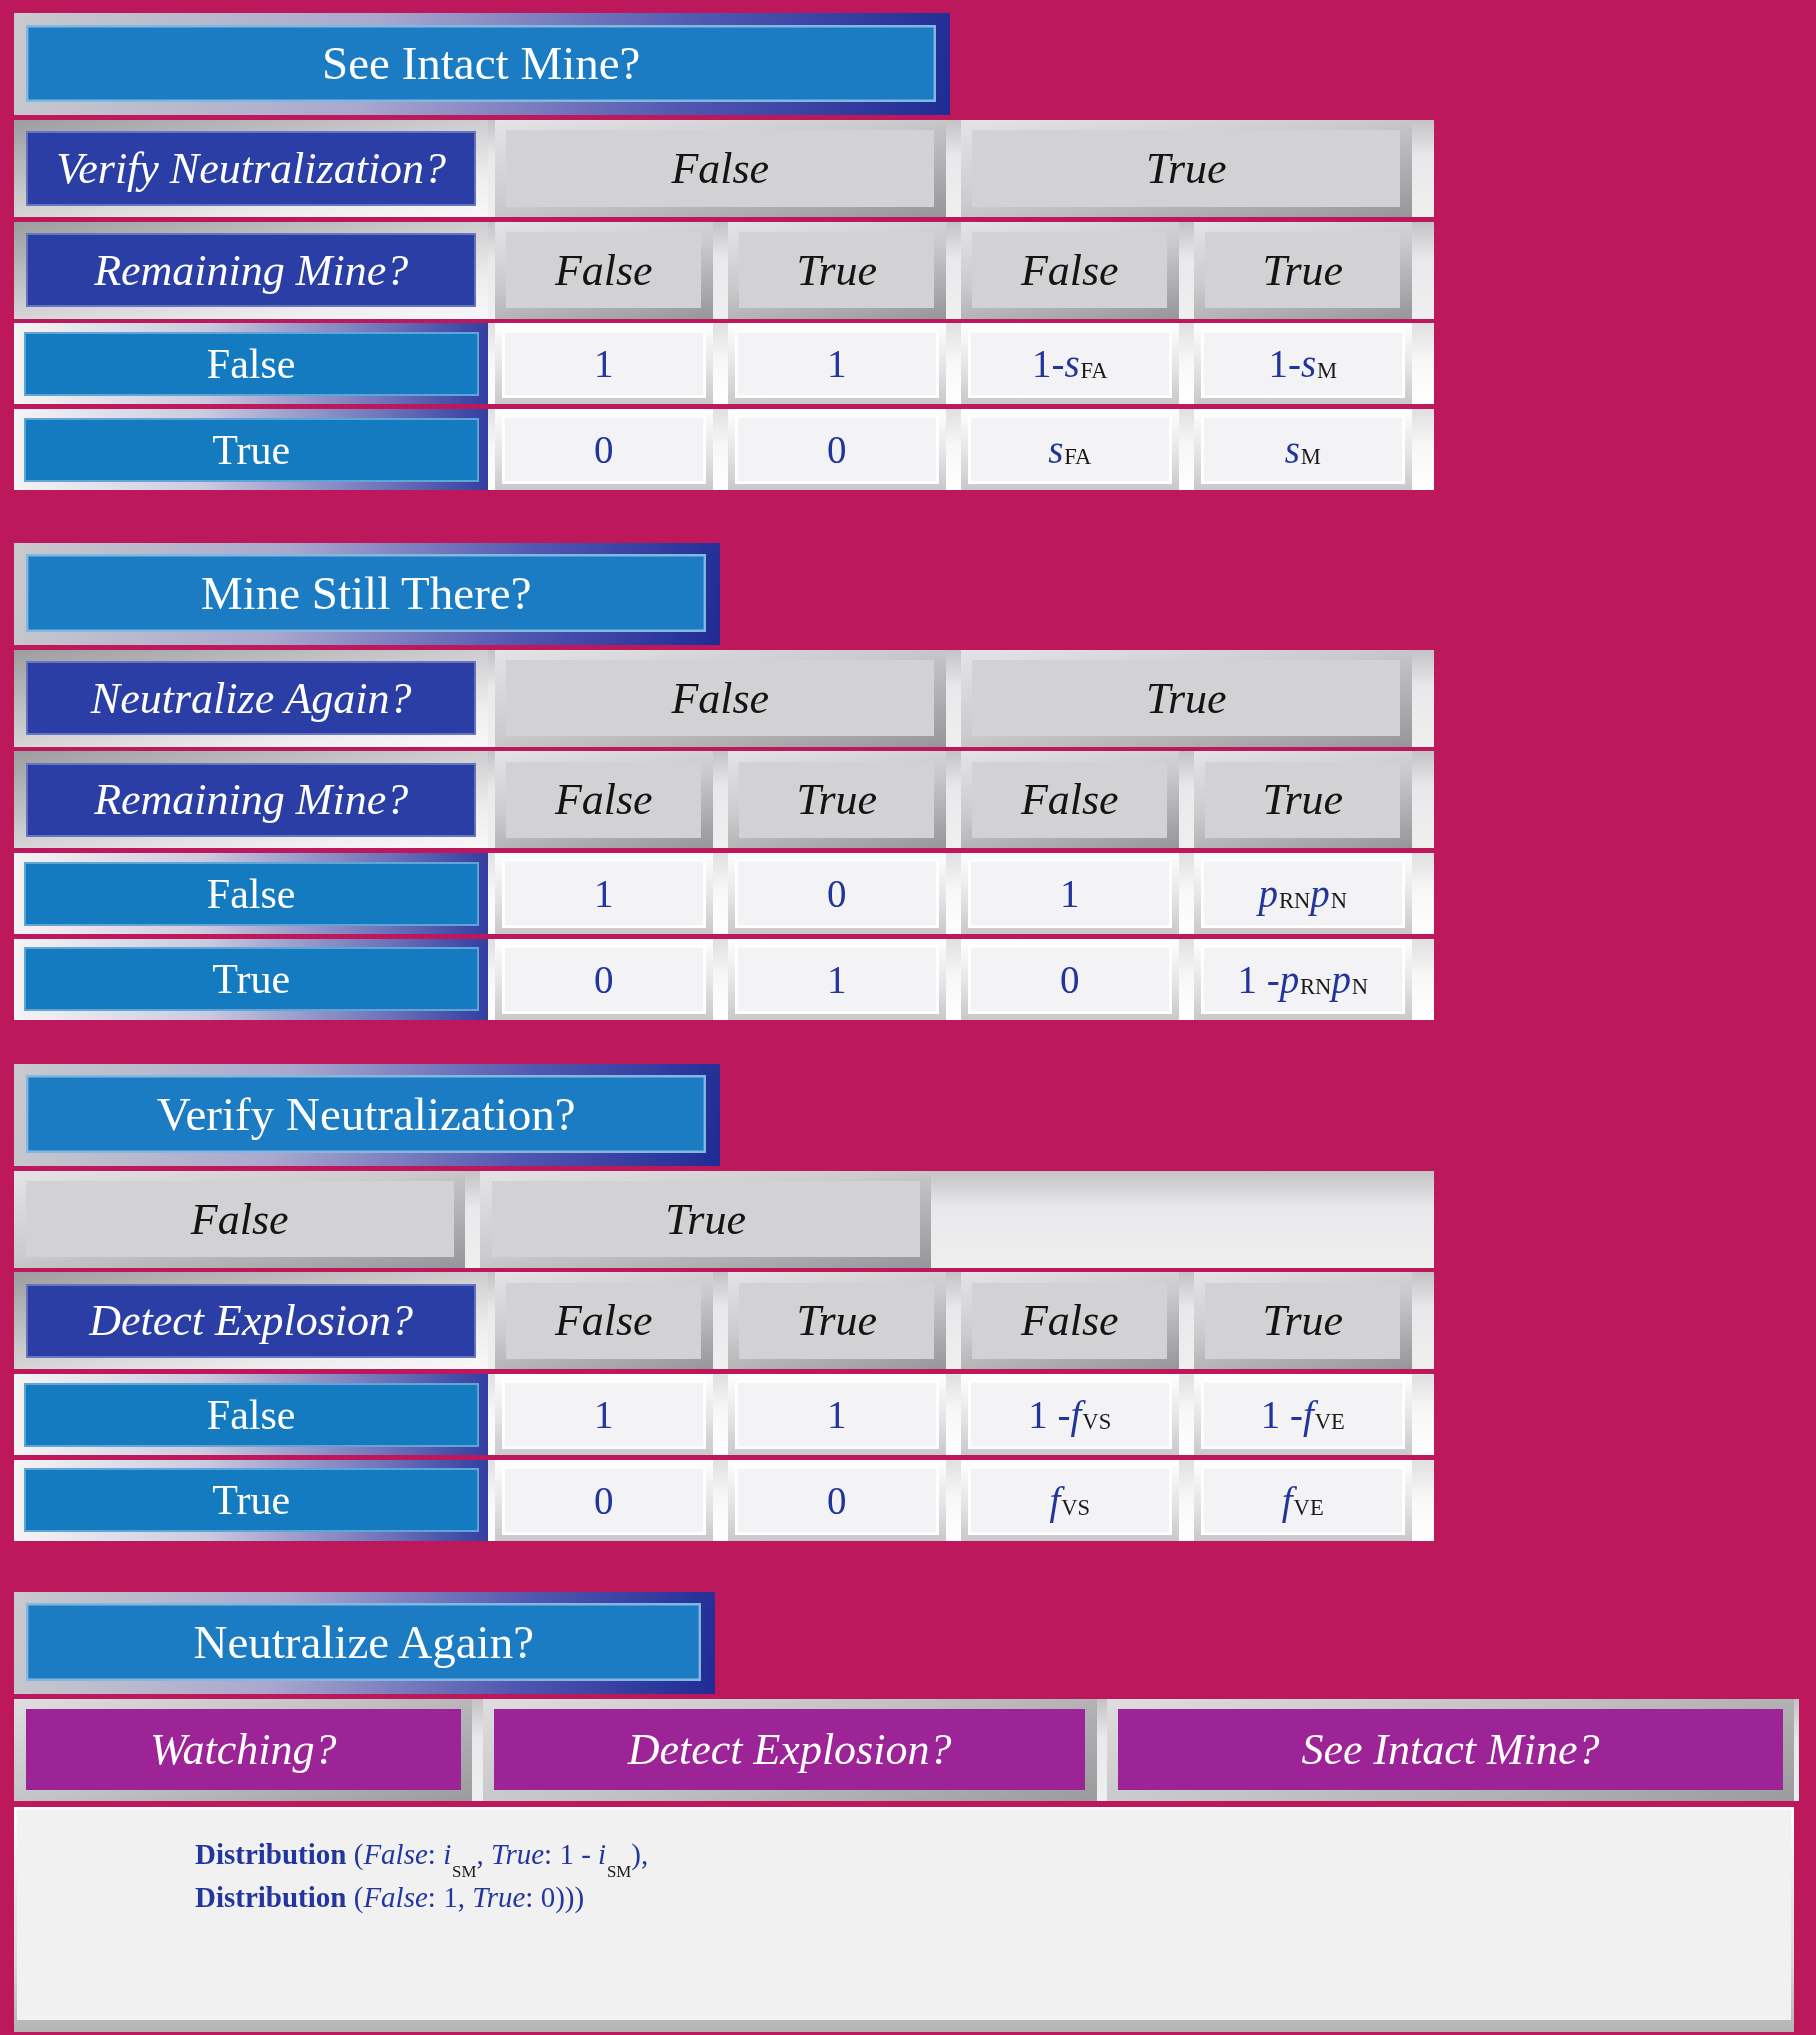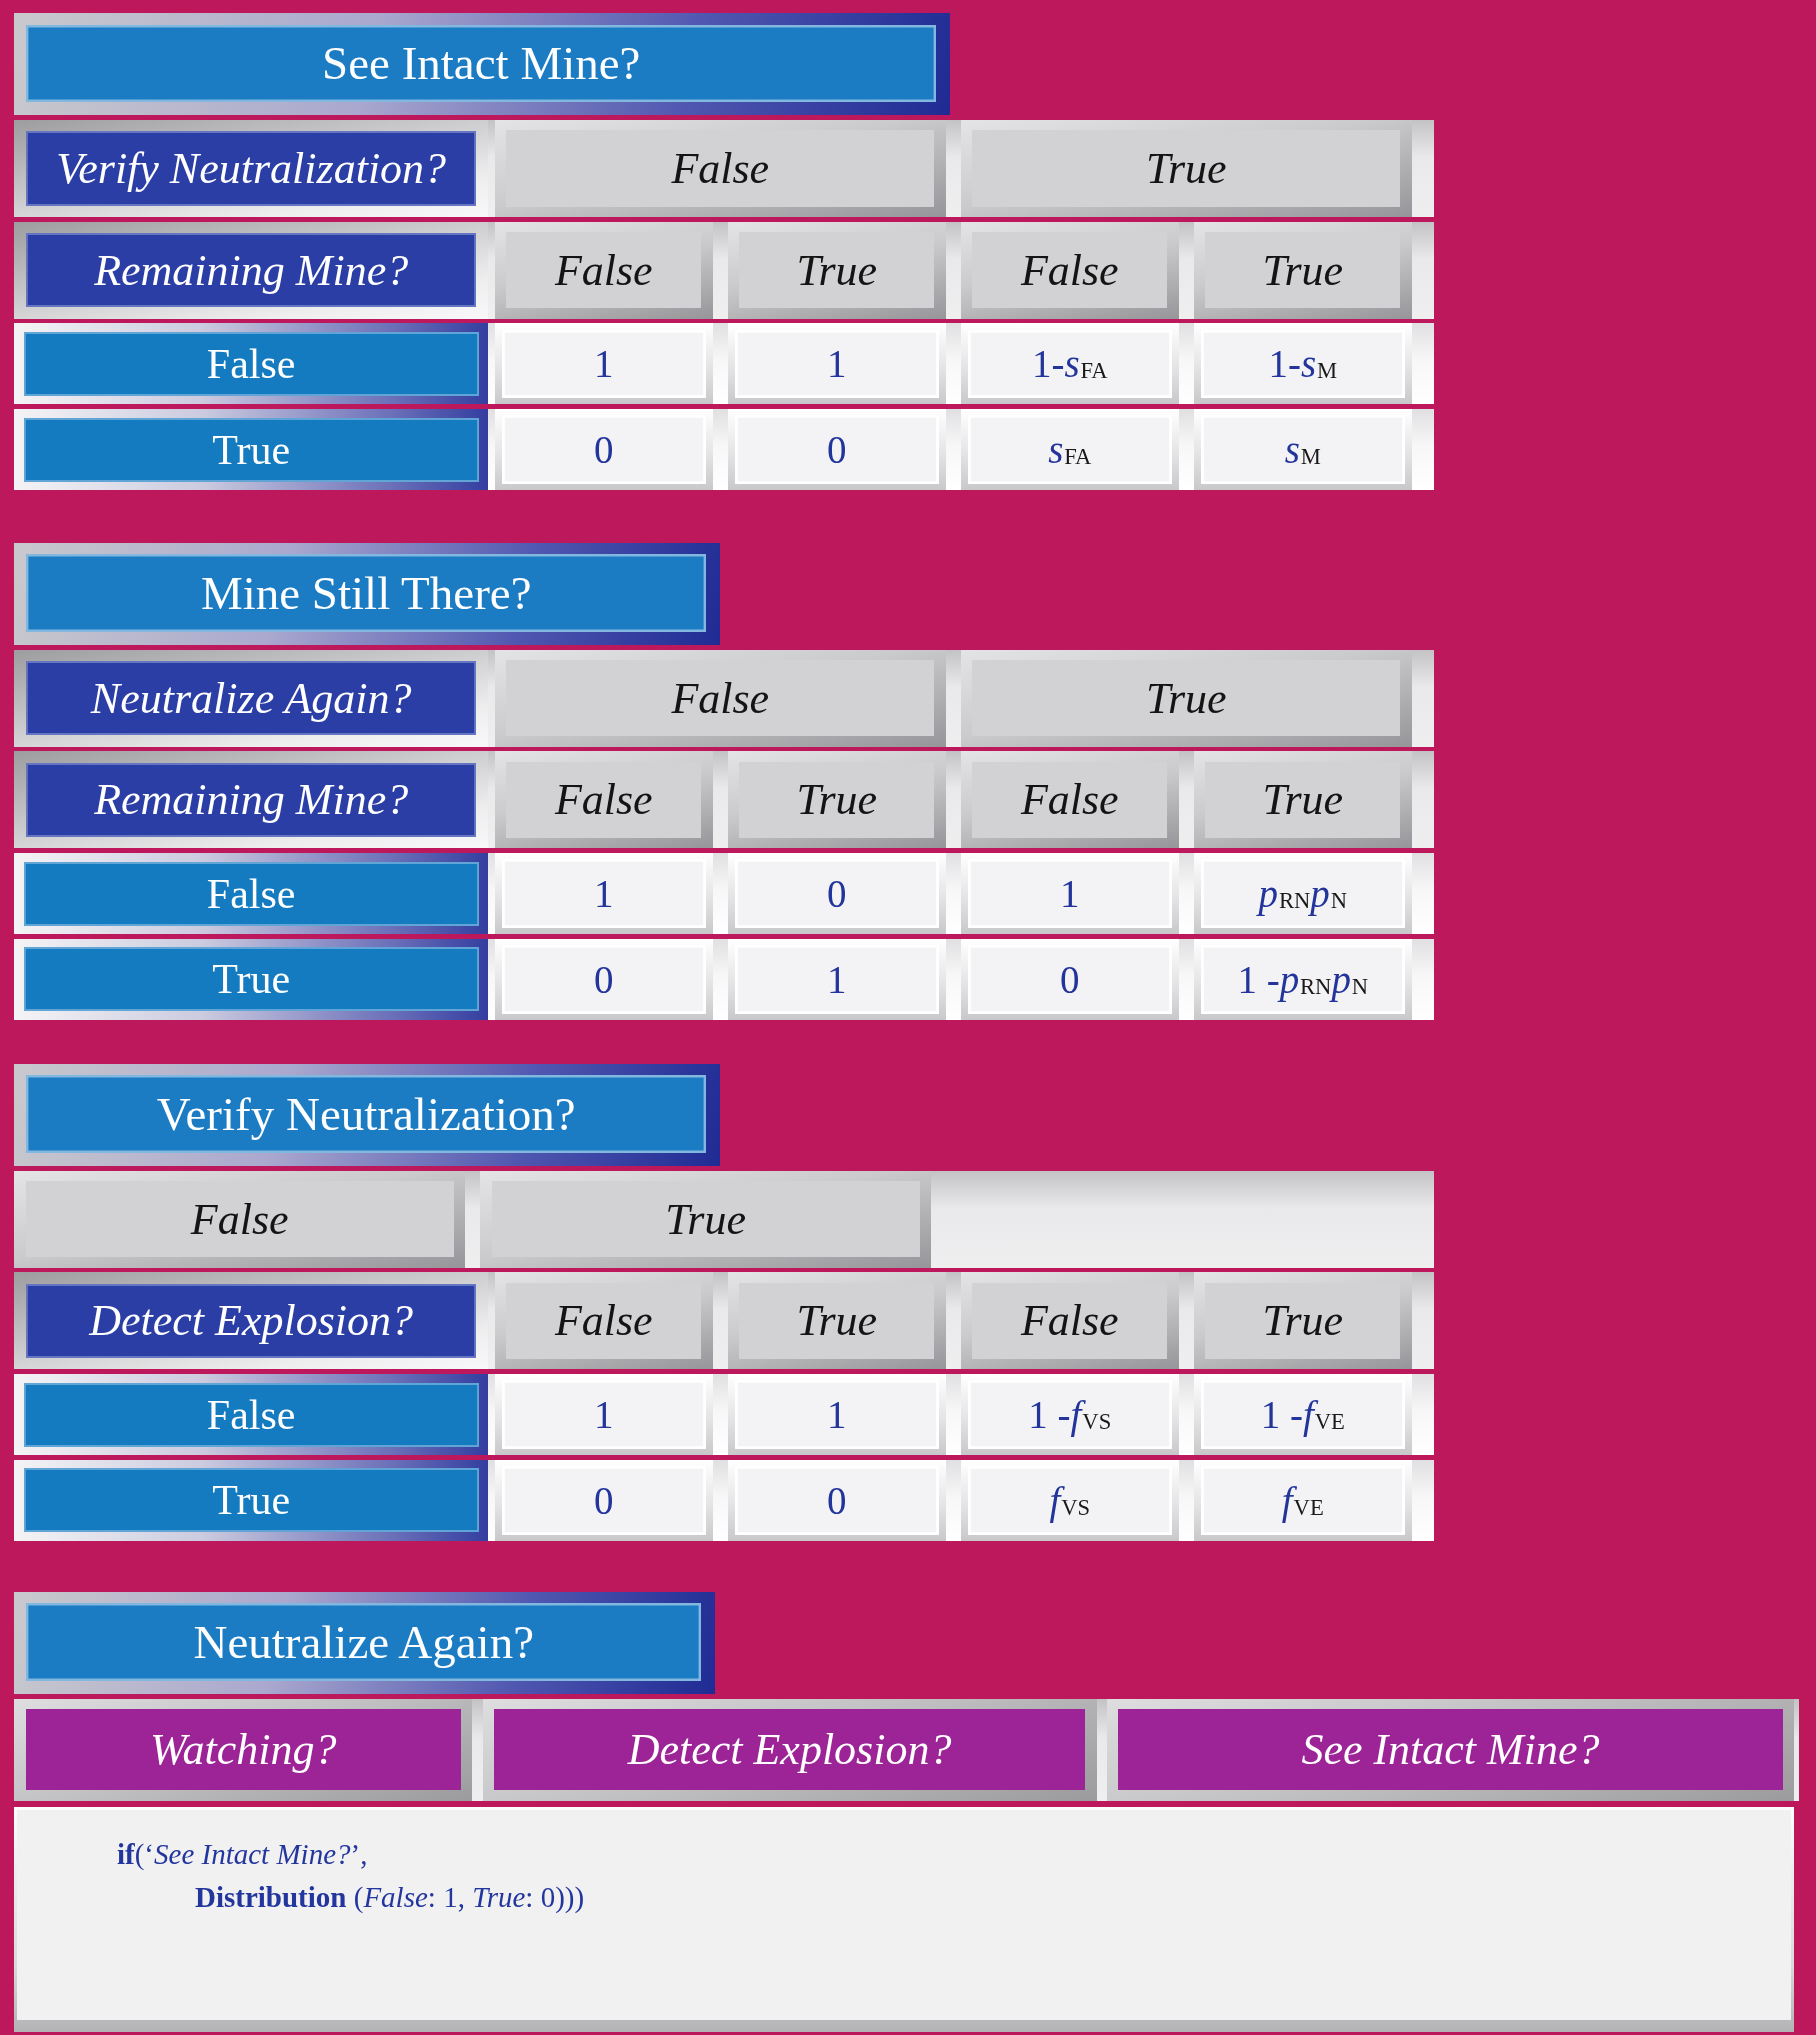--- a/index.html
+++ b/index.html
@@ -315,20 +315,20 @@
       </div>
       <div class="frame m-frame m2">
         <div class="cell magenta-cell">Detect Explosion?</div>
       </div>
       <div class="frame m-frame m3">
         <div class="cell magenta-cell">See Intact Mine?</div>
       </div>
     </div>
     <div class="code-outer">
       <div class="code-inner">
-        <div class="code-line ind1"><span><b>if</b>(‘<i>See Intact Mine?</i>’,</span></div>
+        <div class="code-line ind2"><span><b>Distribution</b> (<i>False</i>: <i>i</i><sub>SM</sub>, <i>True</i>: 1 - <i>i</i><sub>SM</sub>),</span></div>
         <div class="code-line ind2"><span><b>Distribution</b> (<i>False</i>: 1, <i>True</i>: 0)))</span></div>
       </div>
     </div>
   </section>
 
 </div>
 
 
 </body></html>

